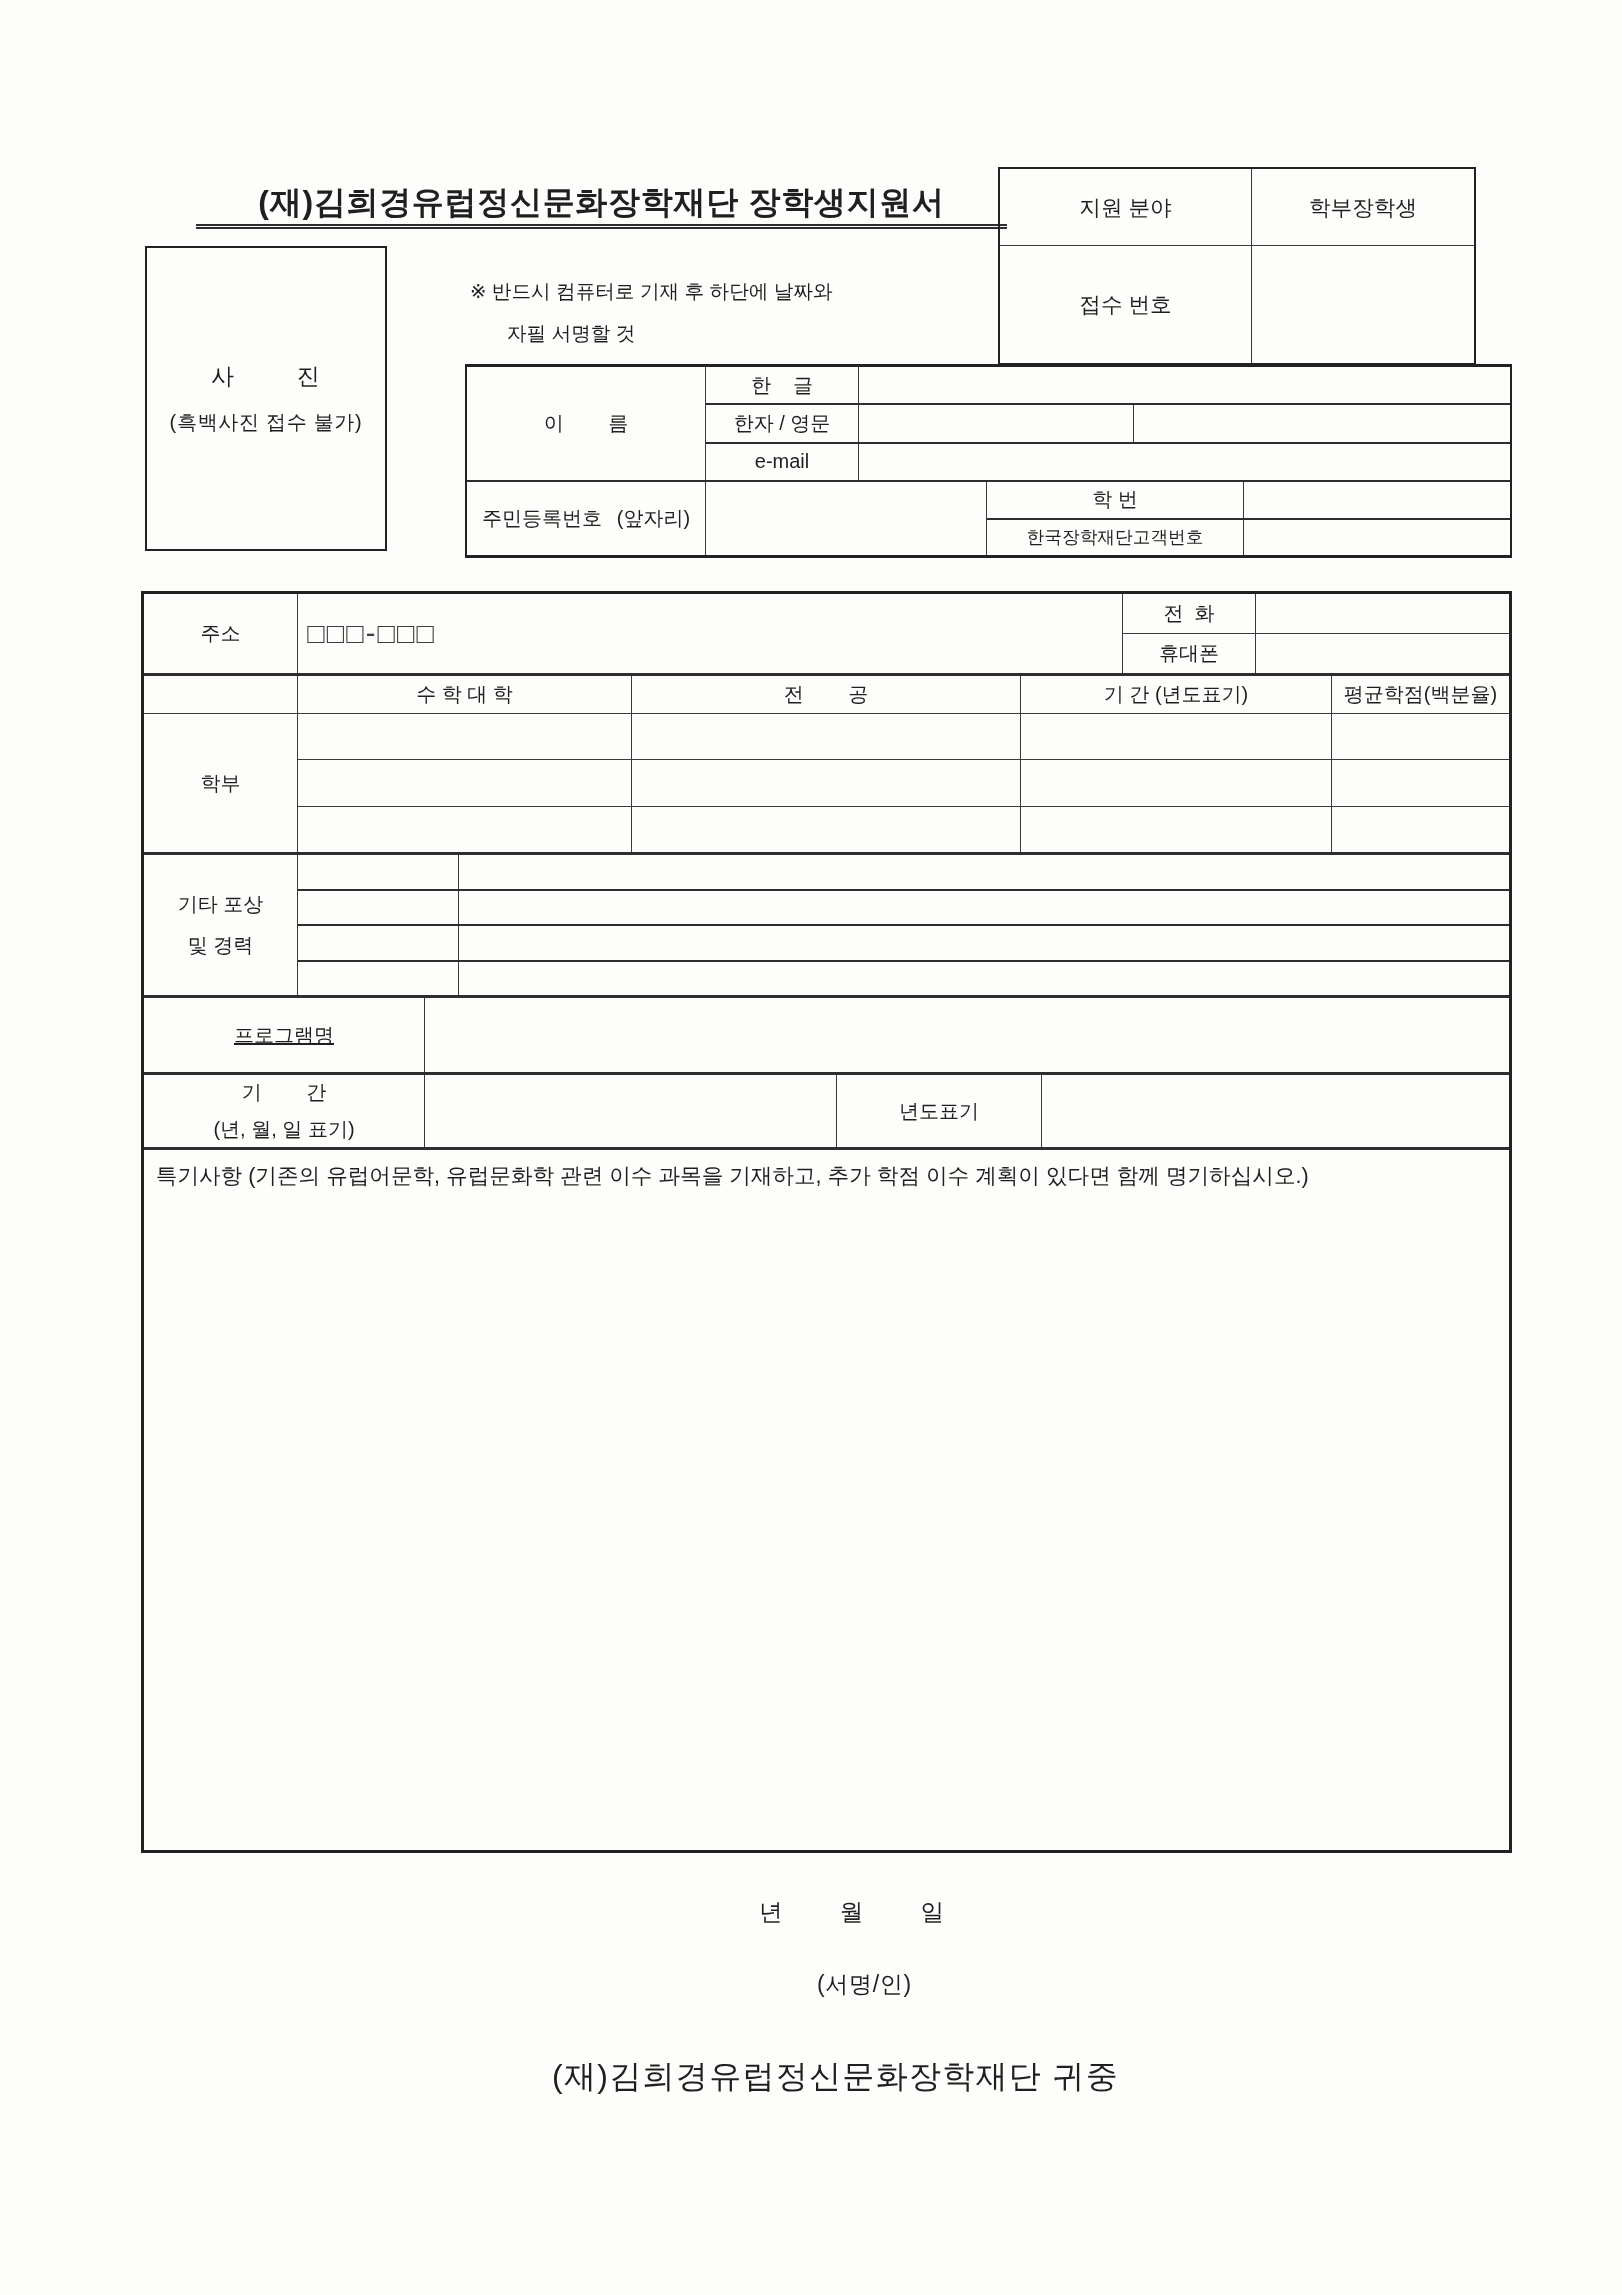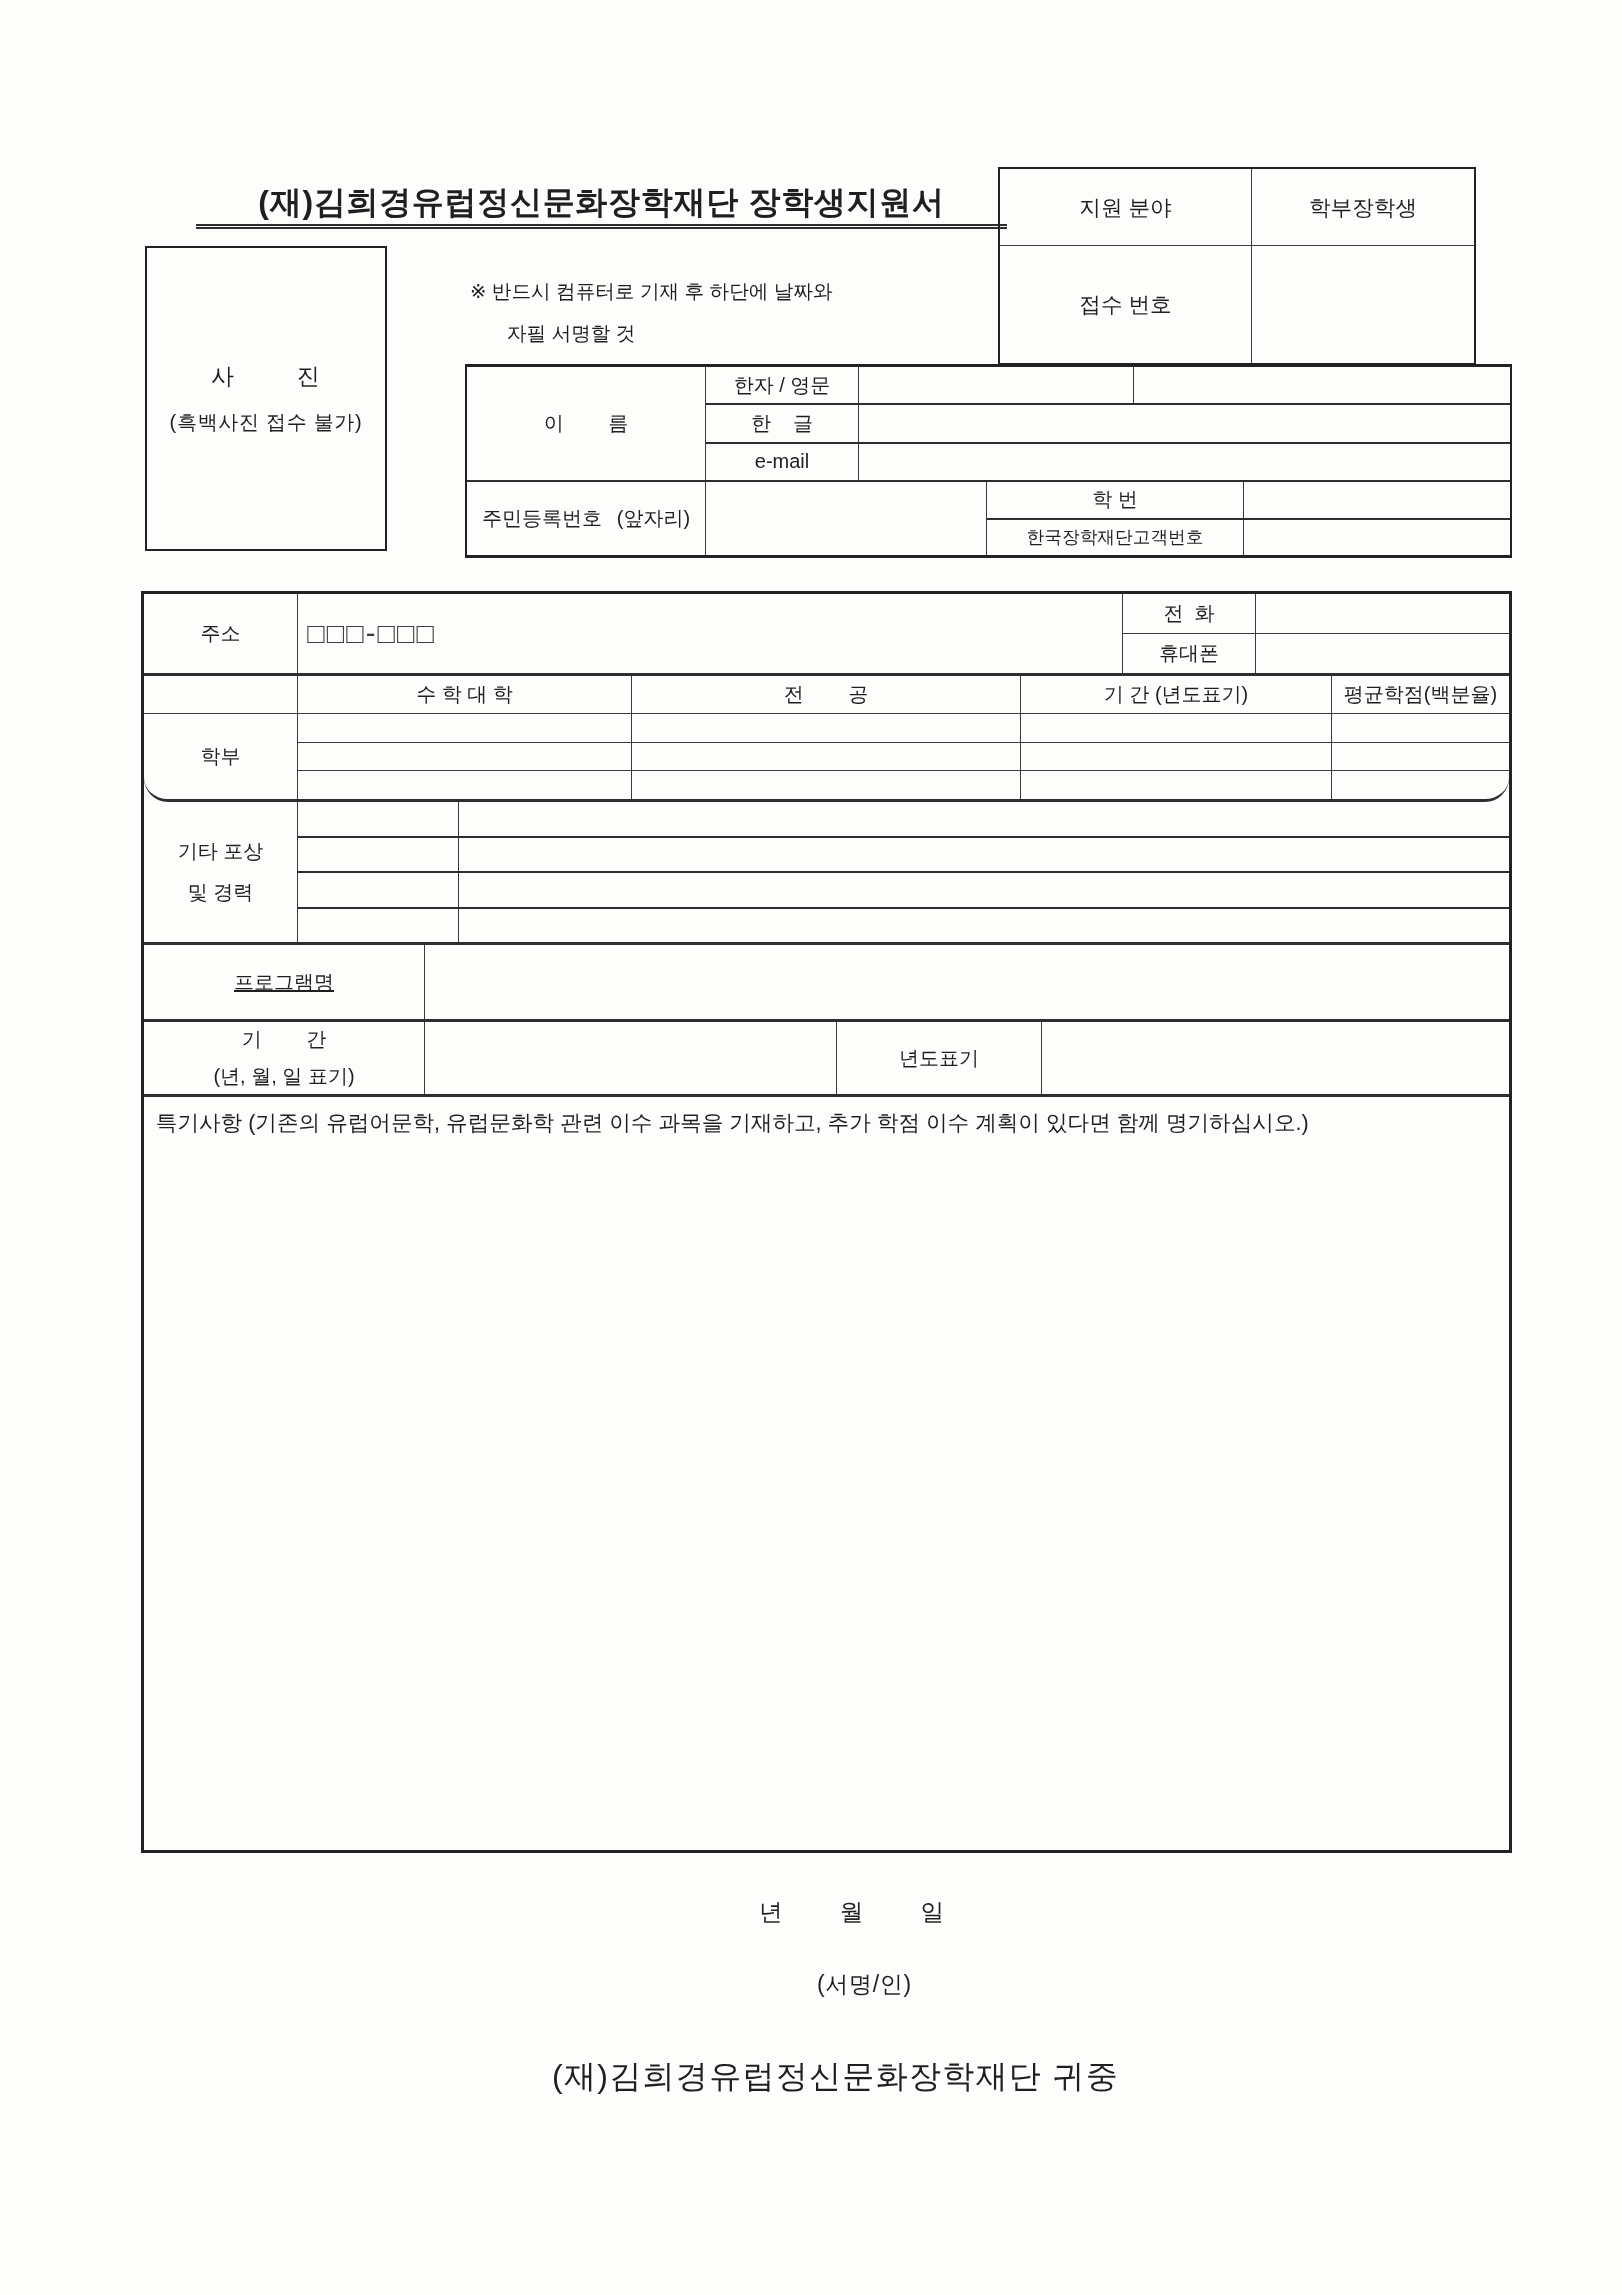--- a/index.html
+++ b/index.html
@@ -85,21 +85,21 @@
   .lab430{flex:0 0 281px;border-right:1.3px solid var(--line-thin);display:flex;flex-direction:column;align-items:center;justify-content:center;gap:9.2px;white-space:pre;}
 
   .s-addr{height:82px;}
   .addr-field{flex:1;border-right:1.3px solid var(--line-thin);display:flex;align-items:center;padding-left:9.2px;}
   .postal{font-size:29px;color:#3d3d3d;letter-spacing:2px;font-weight:400;}
   .phone-col{flex:0 0 386px;display:flex;flex-direction:column;}
   .ph-row{flex:1;display:flex;}
   .ph-row.bb{border-bottom:1.3px solid var(--line-thin);}
   .ph-lab{flex:0 0 133px;border-right:1.3px solid var(--line-thin);display:flex;align-items:center;justify-content:center;white-space:pre;}
 
-  .s-univ{height:126px;flex-direction:column;border-radius:24px;}
+  .s-univ{height:179px;flex-direction:column;}
   .u-head{height:38px;display:flex;border-bottom:1.3px solid var(--line-thin);}
   .u-c1{flex:0 0 334px;border-right:1.3px solid var(--line-thin);}
   .u-c2{flex:0 0 389px;border-right:1.3px solid var(--line-thin);}
   .u-c3{flex:0 0 311px;border-right:1.3px solid var(--line-thin);}
   .u-c4{flex:1;}
   .u-body{flex:1;display:flex;}
   .u-rows{flex:1;display:flex;flex-direction:column;}
   .u-row{flex:1;display:flex;}
   .u-row.bb{border-bottom:1.3px solid var(--line-thin);}
 
@@ -148,26 +148,26 @@
   <div class="abs note">
     <div>※ 반드시 컴퓨터로 기재 후 하단에 날짜와</div>
     <div class="n2">자필 서명할 것</div>
   </div>
 
   <div class="abs name-table">
     <div class="nt-top">
       <div class="nt-name">이        름</div>
       <div class="nt-right">
         <div class="nt-row bb">
+          <div class="nt-sub">한    글</div>
+          <div class="fld"></div>
+        </div>
+        <div class="nt-row bb">
           <div class="nt-sub">한자 / 영문</div>
           <div class="fld fixed1"></div>
-          <div class="fld"></div>
-        </div>
-        <div class="nt-row bb">
-          <div class="nt-sub">한    글</div>
           <div class="fld"></div>
         </div>
         <div class="nt-row">
           <div class="nt-sub">e-mail</div>
           <div class="fld"></div>
         </div>
       </div>
     </div>
     <div class="nt-bottom">
       <div class="nt-res">

